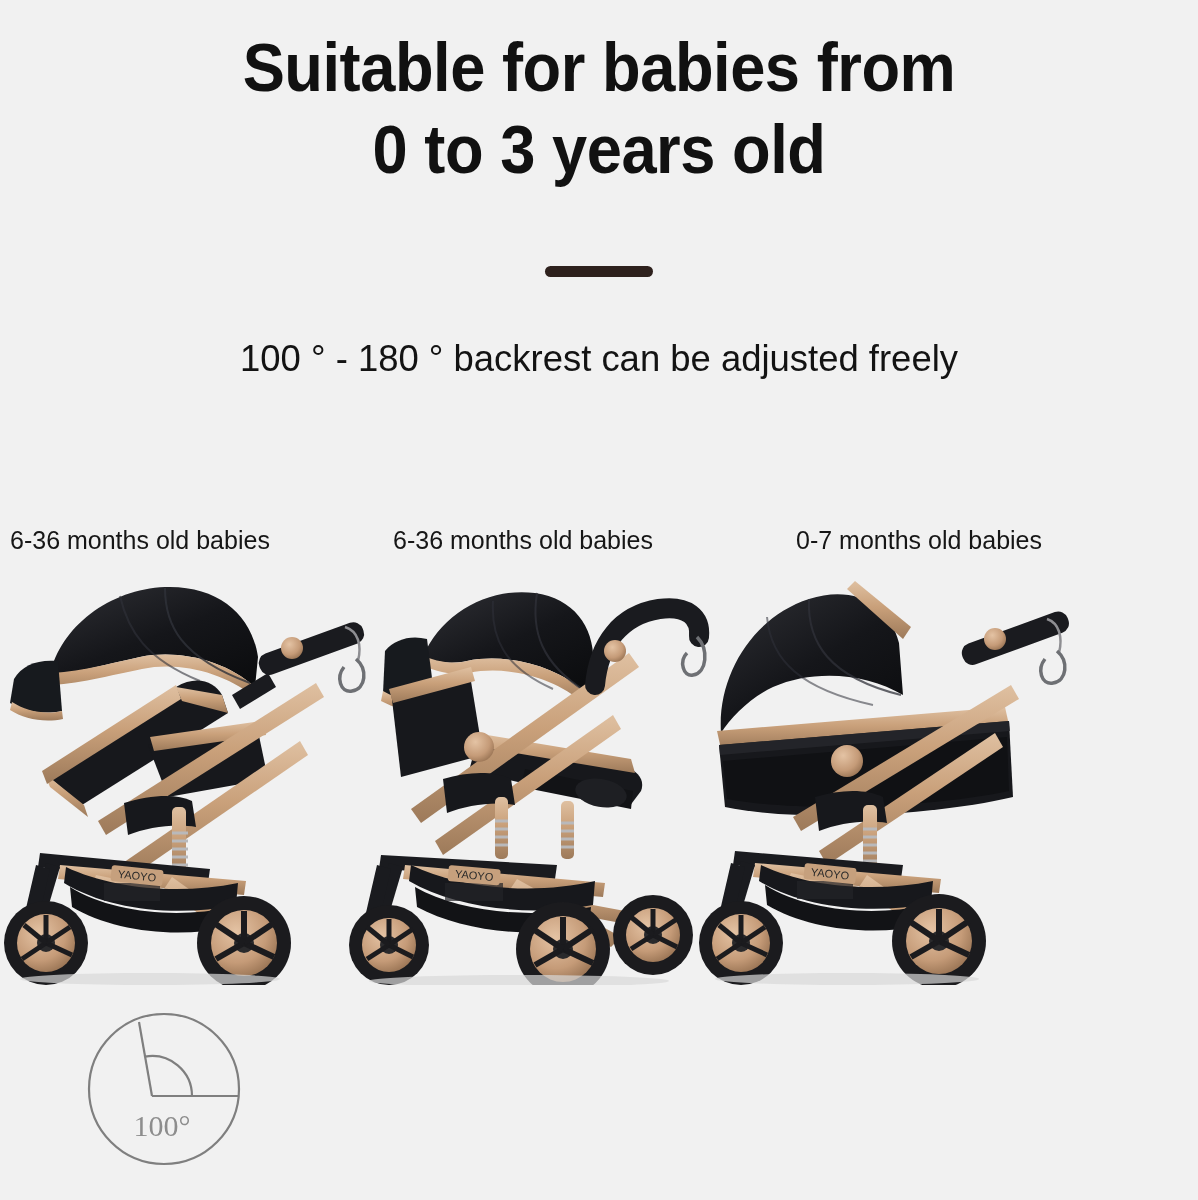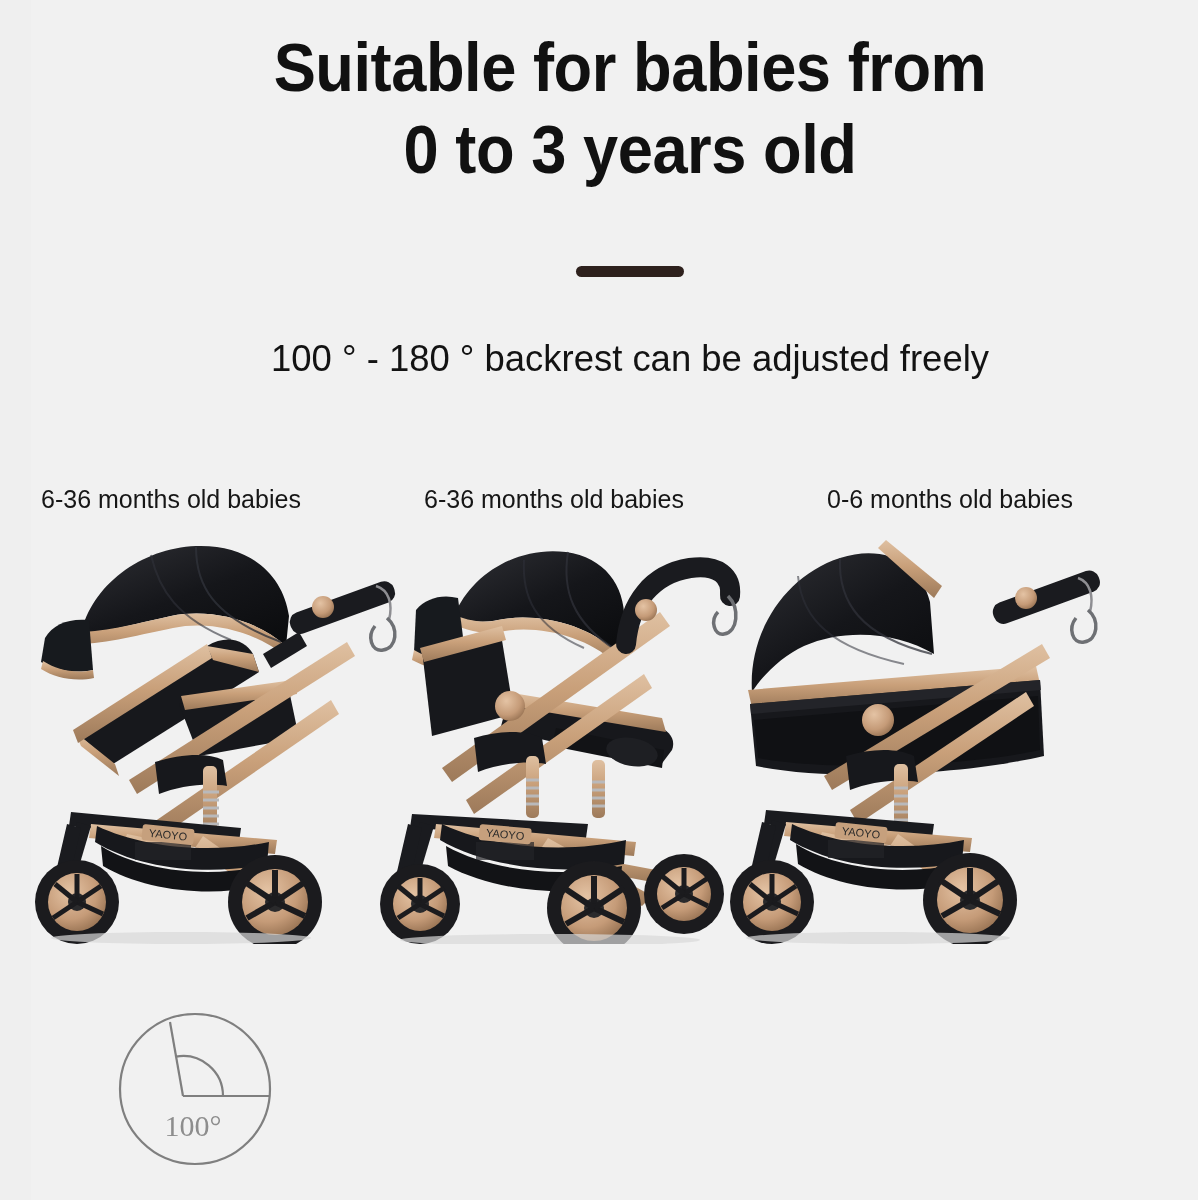--- a/index.html
+++ b/index.html
@@ -8,21 +8,20 @@
   body {
     width:1198px; height:1200px;
     font-family:"Liberation Sans", sans-serif;
     color:#111;
     position:relative;
     overflow:hidden;
   }
   .page {
     position:absolute; inset:0;
     background:#f1f1f1;
-    margin-left:31px;
   }
 
   
   .headline {
     position:absolute;
     top:26px; left:0; width:1198px;
     text-align:center;
   }
   .headline-line {
     display:block;
@@ -57,21 +56,21 @@
     line-height:46px;
     font-weight:normal;
     color:#131313;
     letter-spacing:0px;
     transform:scaleX(0.985);
   }
 
   
   .columns {
     position:absolute;
-    top:484px; left:0; width:1046px; height:470px;
+    top:525px; left:0; width:1046px; height:470px;
     display:flex;
   }
   .col {
     position:relative;
     width:399px; height:470px;
   }
   .col-label {
     position:absolute;
     top:0; width:100%;
     text-align:center;
@@ -336,21 +335,21 @@
             <path d="M304 370 L328 354"></path>
               <path d="M304 370 L282 352"></path>
           </g>
 
           <ellipse cx="170" cy="416" rx="150" ry="6" fill="#d9d9d9" opacity="0.7"></ellipse>
         </svg>
       </div>
     </div>
 
     <div class="col">
-      <div class="col-label">0-6 months old babies</div>
+      <div class="col-label">0-7 months old babies</div>
       <div class="col-figure">
         <svg viewBox="0 0 399 420" xmlns="http://www.w3.org/2000/svg">
           <defs>
             <linearGradient id="g3" x1="0" y1="0" x2="0" y2="1">
               <stop offset="0" stop-color="#dfc0a1"></stop>
                 <stop offset="0.45" stop-color="#c9a07a"></stop>
                 <stop offset="1" stop-color="#9d7a5a"></stop>
             </linearGradient>
             <linearGradient id="cg3" x1="0.1" y1="0" x2="0.9" y2="1">
               <stop offset="0" stop-color="#2c2d32"></stop>

